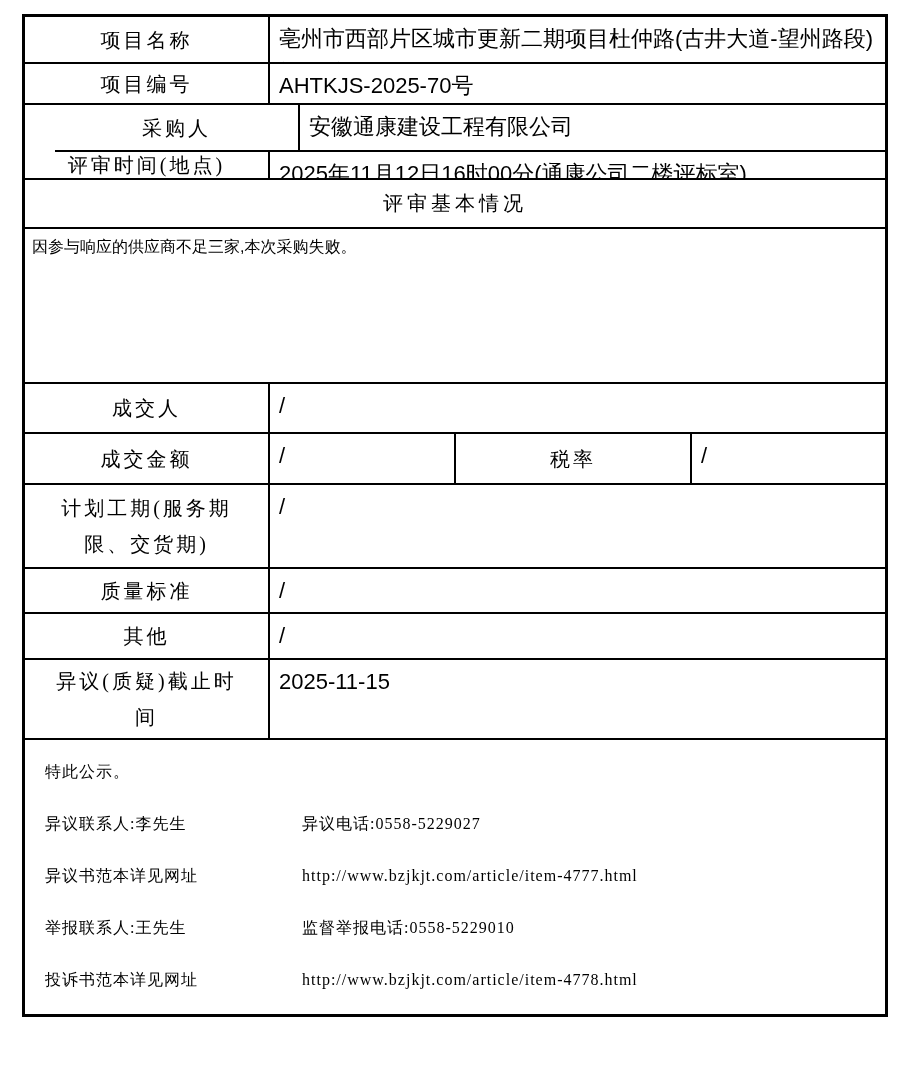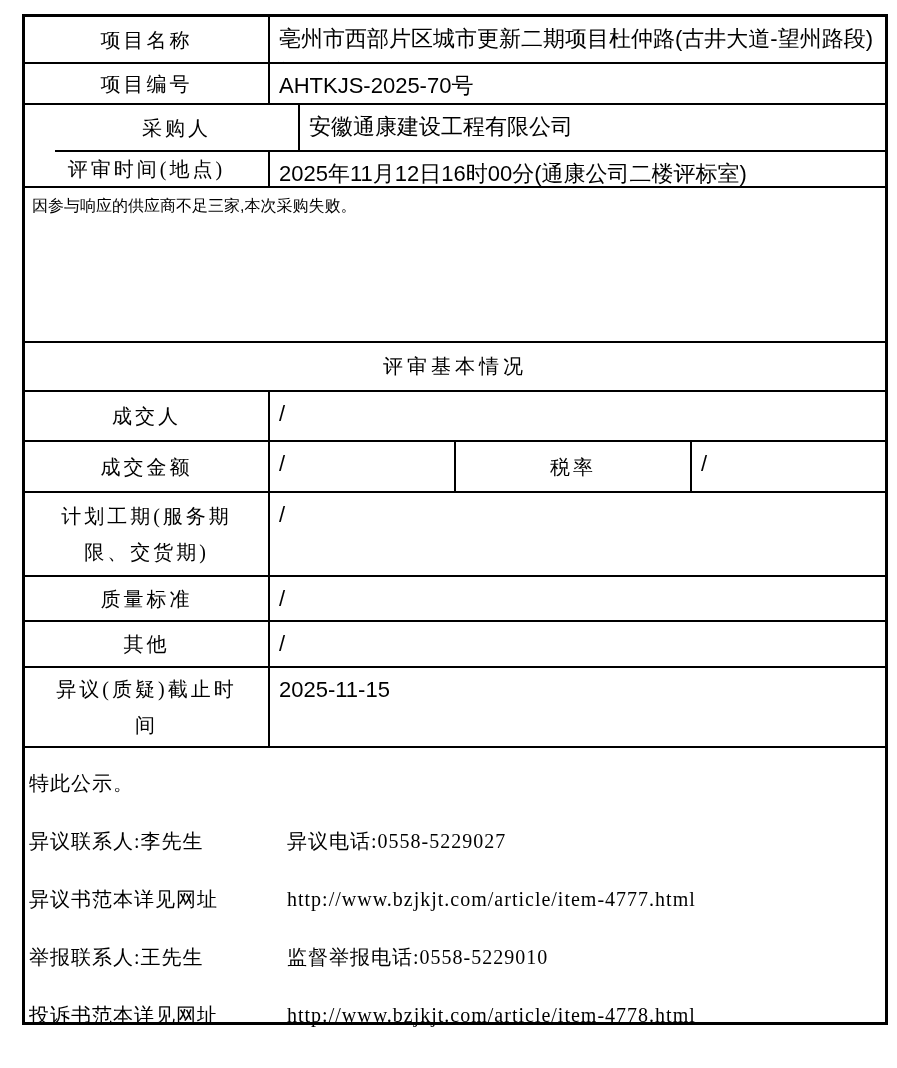--- a/index.html
+++ b/index.html
@@ -59,21 +59,21 @@
   }
   .cell-label.mid2 {
     flex: 0 0 236px;
     width: 236px;
     border-right: 2px solid #000;
   }
 
   .rh1 { height: 47px; }
   .rh2 { height: 41px; }
   .rh3 { height: 47px; margin-left: 30px; }
-  .rh4 { height: 36px; }
+  .rh4 { height: 28px; }
   .rh-header { height: 49px; }
   .rh-desc { height: 155px; }
   .rh7 { height: 50px; }
   .rh8 { height: 51px; }
   .rh9 { height: 84px; }
   .rh10 { height: 45px; }
   .rh11 { height: 46px; }
   .rh12 { height: 80px; }
 
   .section-header-cell {
@@ -90,23 +90,23 @@
     flex: 1 1 auto;
     padding: 6px 10px 4px 7px;
     font-family: "Liberation Sans", "DejaVu Sans", sans-serif;
     font-size: 16px;
     line-height: 1.5;
     color: #000;
   }
 
   .footer-block {
     height: 274px;
-    padding: 22px 12px 10px 4px;
+    padding: 22px 12px 10px 20px;
     font-family: "Liberation Serif", "DejaVu Serif", serif;
-    font-size: 20px;
+    font-size: 16px;
     letter-spacing: 1px;
     color: #000;
   }
   .fline { margin-bottom: 31px; white-space: nowrap; }
   .fline:last-child { margin-bottom: 0; }
   .fl { display: inline-block; min-width: 252px; }
   .fr { display: inline-block; }
 </style>
 </head>
 <body>
@@ -128,26 +128,26 @@
     <div class="row rh3">
       <div class="cell-label">采购人</div>
       <div class="cell-value">安徽通康建设工程有限公司</div>
     </div>
 
     <div class="row rh4">
       <div class="cell-label">评审时间(地点)</div>
       <div class="cell-value">2025年11月12日16时00分(通康公司二楼评标室)</div>
     </div>
 
+    <div class="row rh-header">
+      <div class="section-header-cell">评审基本情况</div>
+    </div>
+
     <div class="row rh-desc">
       <div class="desc-cell">因参与响应的供应商不足三家,本次采购失败。</div>
-    </div>
-
-    <div class="row rh-header">
-      <div class="section-header-cell">评审基本情况</div>
     </div>
 
     <div class="row rh7">
       <div class="cell-label">成交人</div>
       <div class="cell-value">/</div>
     </div>
 
     <div class="row rh8">
       <div class="cell-label">成交金额</div>
       <div class="cell-value mid">/</div>

